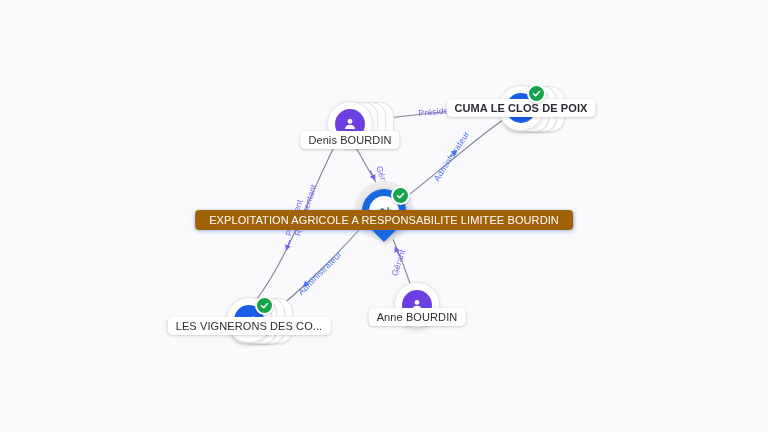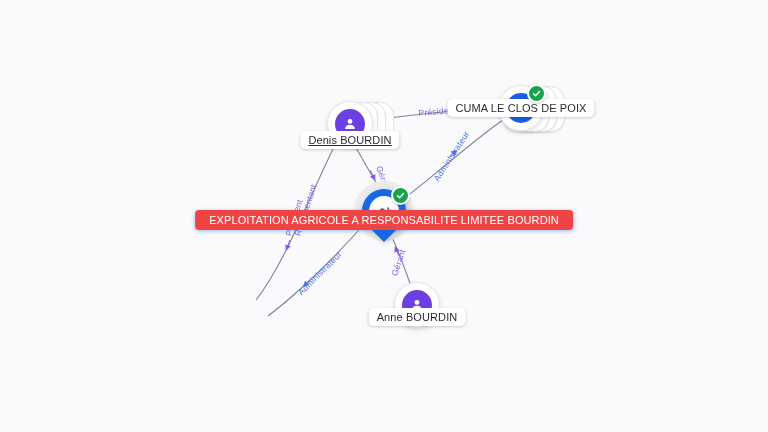--- a/index.html
+++ b/index.html
@@ -71,21 +71,21 @@
   
   .nlabel{
     position:absolute;left:50%;transform:translateX(-50%);
     white-space:nowrap;
     background:#fff;color:#2b2b33;
     font-size:11px;letter-spacing:.1px;
     padding:3px 8px;border-radius:5px;
     box-shadow:0 1px 3px rgba(0,0,0,.18);
   }
   .nlabel.focus{
-    background:#ef4444;color:#fff;font-size:11px;font-weight:400;
+    background:#a16207;color:#fff;font-size:11px;font-weight:400;
     padding:4px 14px;border-radius:4px;
     box-shadow:0 1px 4px rgba(22,104,227,.45);
   }
 
   
   .elabel{
     position:absolute;white-space:nowrap;font-size:8.5px;
     letter-spacing:.2px;transform-origin:0 50%;
   }
   .elabel.p{color:#7b5cf0;}
@@ -146,21 +146,21 @@
         <i></i>
       </div>
     <div class="disc">
       <div class="inner person">
         <svg width="16" height="16" viewBox="0 0 24 24" fill="#ffffff">
           <circle cx="12" cy="8.2" r="3.6"></circle>
           <path d="M4.6 19.5c0-3.9 3.4-6.2 7.4-6.2s7.4 2.3 7.4 6.2z"></path>
         </svg>
       </div>
     </div>
-    <div class="nlabel" style="top:30px;text-decoration:underline;">Denis BOURDIN</div>
+    <div class="nlabel" style="top:30px;">Denis BOURDIN</div>
   </div>
 
   <div class="node" style="left:521px;top:108px;">
     <div class="stack">
         <i></i>
         <i></i>
         <i></i>
       </div>
     <div class="disc">
       <div class="inner company">
@@ -171,23 +171,47 @@
           <rect x="6.2" y="13" width="2.4" height="2.4" fill="#1a5ee8"></rect>
           <rect x="10" y="13" width="2.4" height="2.4" fill="#1a5ee8"></rect>
         </svg>
       </div>
       <div class="check">
         <svg width="9" height="9" viewBox="0 0 24 24" fill="none" stroke="#ffffff" stroke-width="4" stroke-linecap="round" stroke-linejoin="round">
             <path d="M4 12.5 L9.5 18 L20 6.5"></path>
           </svg>
       </div>
     </div>
-    <div class="nlabel" style="top:14px;">CUMA LE CLOS DE POIX</div>
-  </div>
-
+    <div class="nlabel" style="top:14px;font-weight:bold;">CUMA LE CLOS DE POIX</div>
+  </div>
+
+  <div class="node" style="left:249px;top:320px;">
+    <div class="stack">
+        <i></i>
+        <i></i>
+        <i></i>
+      </div>
+    <div class="disc">
+      <div class="inner company">
+        <svg width="17" height="17" viewBox="0 0 24 24" fill="#ffffff">
+          <path d="M3 20V11l6-4 6 4v9z" opacity="0.95"></path>
+          <rect x="16" y="6" width="2.2" height="14" rx="0.6"></rect>
+          <rect x="19" y="9" width="2.2" height="11" rx="0.6"></rect>
+          <rect x="6.2" y="13" width="2.4" height="2.4" fill="#1a5ee8"></rect>
+          <rect x="10" y="13" width="2.4" height="2.4" fill="#1a5ee8"></rect>
+        </svg>
+      </div>
+      <div class="check">
+        <svg width="9" height="9" viewBox="0 0 24 24" fill="none" stroke="#ffffff" stroke-width="4" stroke-linecap="round" stroke-linejoin="round">
+            <path d="M4 12.5 L9.5 18 L20 6.5"></path>
+          </svg>
+      </div>
+    </div>
+    <div class="nlabel" style="top:20px;">LES VIGNERONS DES CO...</div>
+  </div>
 
   <div class="node" style="left:417px;top:305px;text-align:center;">
     <div class="disc">
       <div class="inner person">
         <svg width="16" height="16" viewBox="0 0 24 24" fill="#ffffff">
           <circle cx="12" cy="8.2" r="3.6"></circle>
           <path d="M4.6 19.5c0-3.9 3.4-6.2 7.4-6.2s7.4 2.3 7.4 6.2z"></path>
         </svg>
       </div>
     </div>

